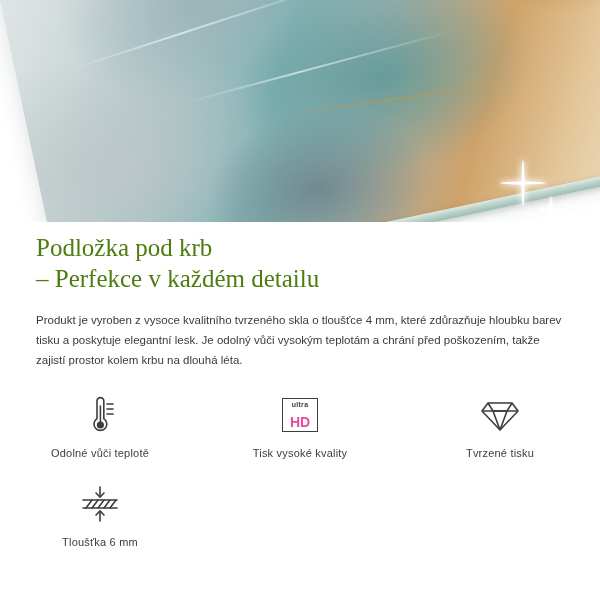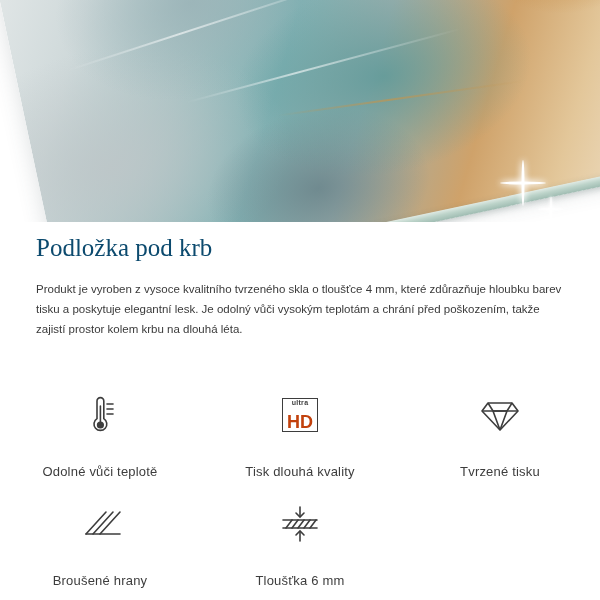--- a/index.html
+++ b/index.html
@@ -104,21 +104,21 @@
   .content {
     position: absolute;
     left: 0;
     top: 222px;
     width: 600px;
   }
   .headline {
     font-family: "Liberation Serif", serif;
     font-size: 25px;
     line-height: 31px;
-    color: #0c4a6e;
+    color: #4d7c0f;
     margin: 0;
     padding: 10px 34px 0 36px;
     font-weight: 400;
   }
   .headline .line2 { display: block; }
   .body-copy {
     margin: 16px 0 4px 0;
     padding: 0 34px 0 36px;
     font-size: 11.5px;
     line-height: 20px;
@@ -141,37 +141,37 @@
     align-items: center;
     justify-content: flex-start;
   }
   .feature-icon {
     height: 46px;
     display: flex;
     align-items: center;
     justify-content: center;
   }
   .feature-label {
-    margin-top: 26px;
-    font-size: 13px;
+    margin-top: 9px;
+    font-size: 11px;
     color: #3d3d3d;
     letter-spacing: .2px;
     text-align: center;
   }
   .ico-hd {
     width: 34px; height: 32px;
     border: 1.6px solid #3d3d3d;
     display: flex;
     flex-direction: column;
     align-items: center;
     justify-content: center;
     line-height: 1;
   }
   .ico-hd .u { font-size: 7px; font-weight: bold; color: #3d3d3d; letter-spacing: .3px; }
-  .ico-hd .hd { font-size: 18px; font-weight: bold; color: #c2410c; margin-top: 7px; }
+  .ico-hd .hd { font-size: 14px; font-weight: bold; color: #ec4899; margin-top: 7px; }
 </style>
 </head>
 <body>
 
 <div class="page">
 
   <div class="hero">
     <div class="hero-bg"></div>
     <div class="slab-wrap">
       <div class="slab">
@@ -184,20 +184,21 @@
         </div>
       </div>
     </div>
     <div class="sparkle s1"></div>
     <div class="sparkle s2"></div>
   </div>
 
   <div class="content">
     <h1 class="headline">
       <span>Podložka pod krb</span>
+      <span class="line2">– Perfekce v každém detailu</span>
     </h1>
     <p class="body-copy">Produkt je vyroben z vysoce kvalitního tvrzeného skla o tloušťce 4 mm, které zdůrazňuje hloubku barev tisku a poskytuje elegantní lesk. Je odolný vůči vysokým teplotám a chrání před poškozením, takže zajistí prostor kolem krbu na dlouhá léta.</p>
   </div>
 
   <div class="features">
 
     <div class="feature">
       <div class="feature-icon">
         <svg width="40" height="44" viewBox="0 0 40 44" aria-hidden="true">
           <g fill="none" stroke="#3d3d3d" stroke-width="1.6" stroke-linecap="round">
@@ -213,52 +214,39 @@
       <div class="feature-label">Odolné vůči teplotě</div>
     </div>
 
     <div class="feature">
       <div class="feature-icon">
         <div class="ico-hd">
           <span class="u">ultra</span>
           <span class="hd">HD</span>
         </div>
       </div>
-      <div class="feature-label">Tisk dlouhá kvality</div>
+      <div class="feature-label">Tisk vysoké kvality</div>
     </div>
 
 
     <div class="feature">
       <div class="feature-icon">
         <svg width="46" height="42" viewBox="0 0 46 42" aria-hidden="true">
           <g fill="none" stroke="#3d3d3d" stroke-width="1.6" stroke-linejoin="round">
             <path d="M11 9 H35 L41 17 L23 36 L5 17 Z"></path>
             <path d="M5 17 H41"></path>
             <path d="M11 9 L16 17 L23 36"></path>
             <path d="M35 9 L30 17 L23 36"></path>
             <path d="M16 17 H30"></path>
           </g>
         </svg>
       </div>
       <div class="feature-label">Tvrzené tisku</div>
     </div>
 
-    <div class="feature">
-      <div class="feature-icon">
-        <svg width="44" height="40" viewBox="0 0 44 40" aria-hidden="true">
-          <g fill="none" stroke="#3d3d3d" stroke-width="1.6" stroke-linecap="round">
-            <path d="M8 30 L28 8"></path>
-            <path d="M15 30 L35 8"></path>
-            <path d="M22 30 L42 8"></path>
-            <path d="M8 30 H42"></path>
-          </g>
-        </svg>
-      </div>
-      <div class="feature-label">Broušené hrany</div>
-    </div>
 
     <div class="feature">
       <div class="feature-icon">
         <svg width="46" height="42" viewBox="0 0 46 42" aria-hidden="true">
           <g fill="none" stroke="#3d3d3d" stroke-width="1.6" stroke-linecap="round">
             <line x1="23" y1="4" x2="23" y2="13"></line>
             <path d="M19 10 L23 14 L27 10"></path>
             <line x1="6" y1="17" x2="40" y2="17"></line>
             <line x1="6" y1="25" x2="40" y2="25"></line>
             <line x1="9" y1="25" x2="15" y2="17"></line>

